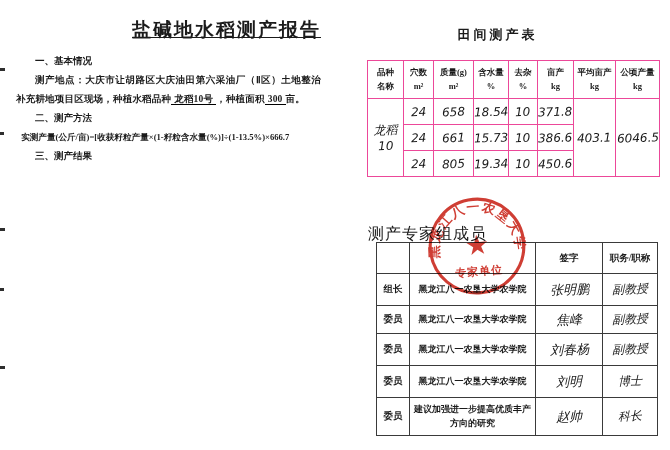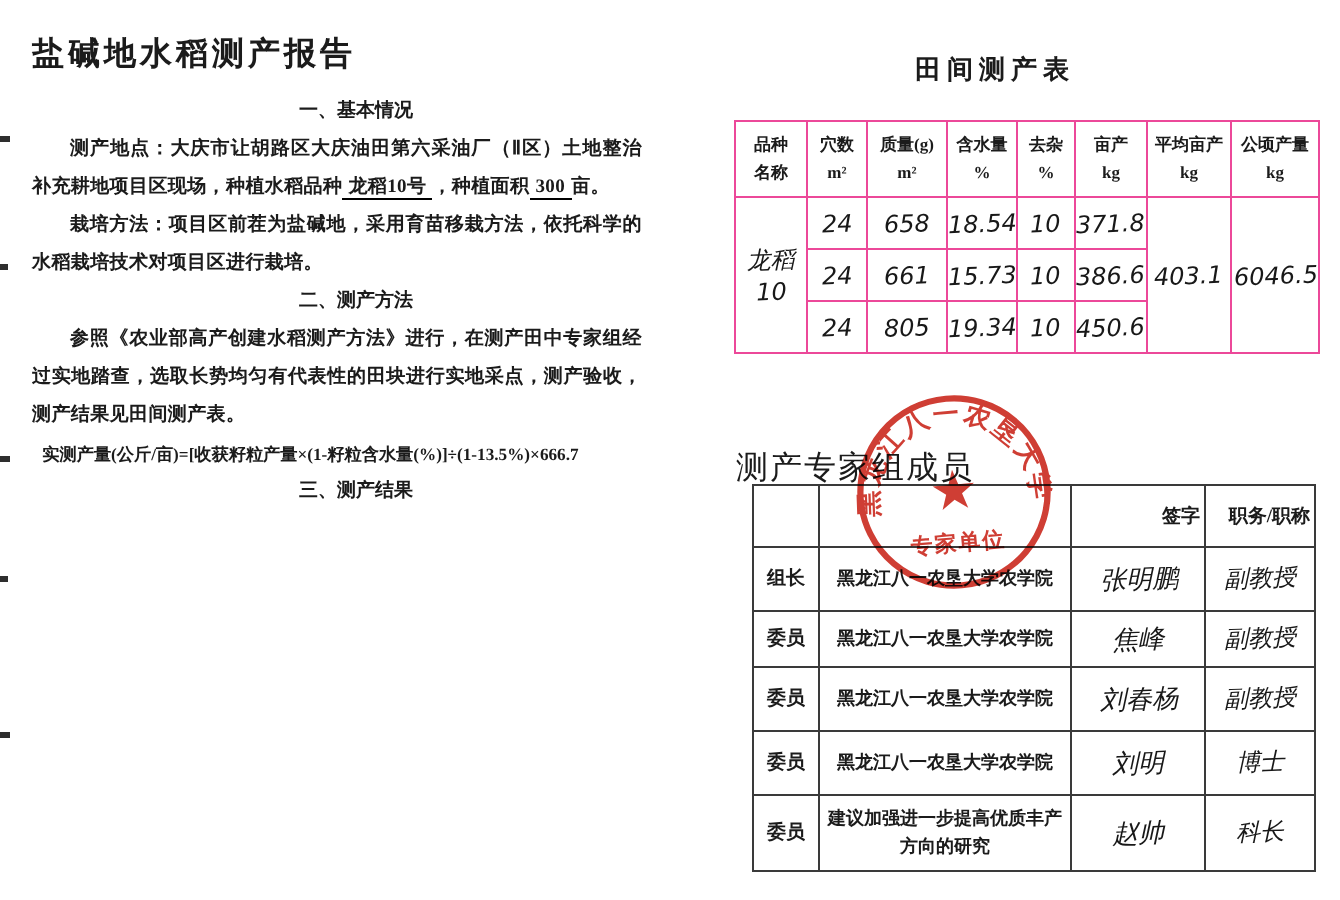--- a/index.html
+++ b/index.html
@@ -8,30 +8,30 @@
     background:#ffffff;color:#1b1b1b;
     font-family:"Liberation Serif", serif;
   }
   .page{position:absolute;top:0;height:450px;width:335px;}
   #page-left{left:0;}
   #page-right{left:335px;}
 
   
   .doc{position:absolute;left:16px;right:14px;top:0;}
   .rpt-title{
-    font-size:16px;font-weight:bold;text-align:left;
-    letter-spacing:2px;margin:17px 0 9px 0;
+    font-size:19px;font-weight:bold;text-align:right;
+    letter-spacing:2px;margin:17px 0 9px 0;text-decoration:underline;
   }
   p.body{
     font-size:9.5px;line-height:19px;margin:0;text-align:justify;
     font-weight:600;letter-spacing:0.2px;
   }
   .indent{text-indent:2em;}
   p.heading{
-    font-size:9.5px;line-height:19px;margin:0;font-weight:bold;text-indent:2em;text-align:center;
+    font-size:9.5px;line-height:19px;margin:0;font-weight:bold;text-indent:2em;
   }
   p.formula{
     font-size:8.6px;line-height:19px;margin:0;font-weight:bold;
     text-indent:0.6em;white-space:nowrap;letter-spacing:0;
   }
   .blank{font-weight:bold;border-bottom:1px solid #000000;padding:0 3px;}
   .hw-inline{
     font-family:"DejaVu Sans", sans-serif;font-style:italic;
     font-size:11px;border-bottom:1px solid #222;padding:0 2px;
   }
@@ -59,21 +59,21 @@
   
   .exp-label{
     position:absolute;left:33px;top:224px;font-size:16px;font-weight:normal;
     letter-spacing:1px;
   }
   .etable{position:absolute;left:41px;top:242px;width:281px;}
   .etable td{
     border:1px solid #3a3a3a;text-align:center;vertical-align:middle;
     padding:0 2px;overflow:hidden;
   }
-  .etable tr.head td{height:30px;font-size:9.5px;font-weight:bold;text-align:right;}
+  .etable tr.head td{height:30px;font-size:9.5px;font-weight:bold;}
   .etable td.role{font-size:9.5px;font-weight:bold;}
   .etable td.org{font-size:9px;font-weight:bold;line-height:1.5;}
   .etable td.sig{font-size:13px;}
   .etable td.jobtitle{font-size:12px;}
 
   
   .stamp{
     position:absolute;left:90px;top:194px;width:104px;height:104px;
     opacity:0.88;mix-blend-mode:multiply;transform:rotate(-5deg);
     pointer-events:none;
@@ -87,25 +87,23 @@
 
 <div class="page" id="page-left">
   <div class="doc">
     <div class="rpt-title">盐碱地水稻测产报告</div>
 
 
     <p class="heading">一、基本情况</p>
 
     <p class="body indent"><span>测产地点：大庆市让胡路区大庆油田第六采油厂（Ⅱ区）土地整治补充耕地项目区现场，种植水稻品种</span><span class="blank">龙稻10号</span><span>，种植面积</span><span class="blank">300</span><span>亩。</span></p>
 
-    <p class="body indent">栽培方法：项目区前茬为盐碱地，采用育苗移栽方法，依托科学的水稻栽培技术对项目区进行栽培。</p>
 
     <p class="heading">二、测产方法</p>
 
-    <p class="body indent">参照《农业部高产创建水稻测产方法》进行，在测产田中专家组经过实地踏查，选取长势均匀有代表性的田块进行实地采点，测产验收，测产结果见田间测产表。</p>
 
     <p class="formula">实测产量(公斤/亩)=[收获籽粒产量×(1-籽粒含水量(%)]÷(1-13.5%)×666.7</p>
 
     <p class="heading">三、测产结果</p>
 
   </div>
 </div>
 
 <div class="page" id="page-right">
   <div class="ft-title">田间测产表</div>

